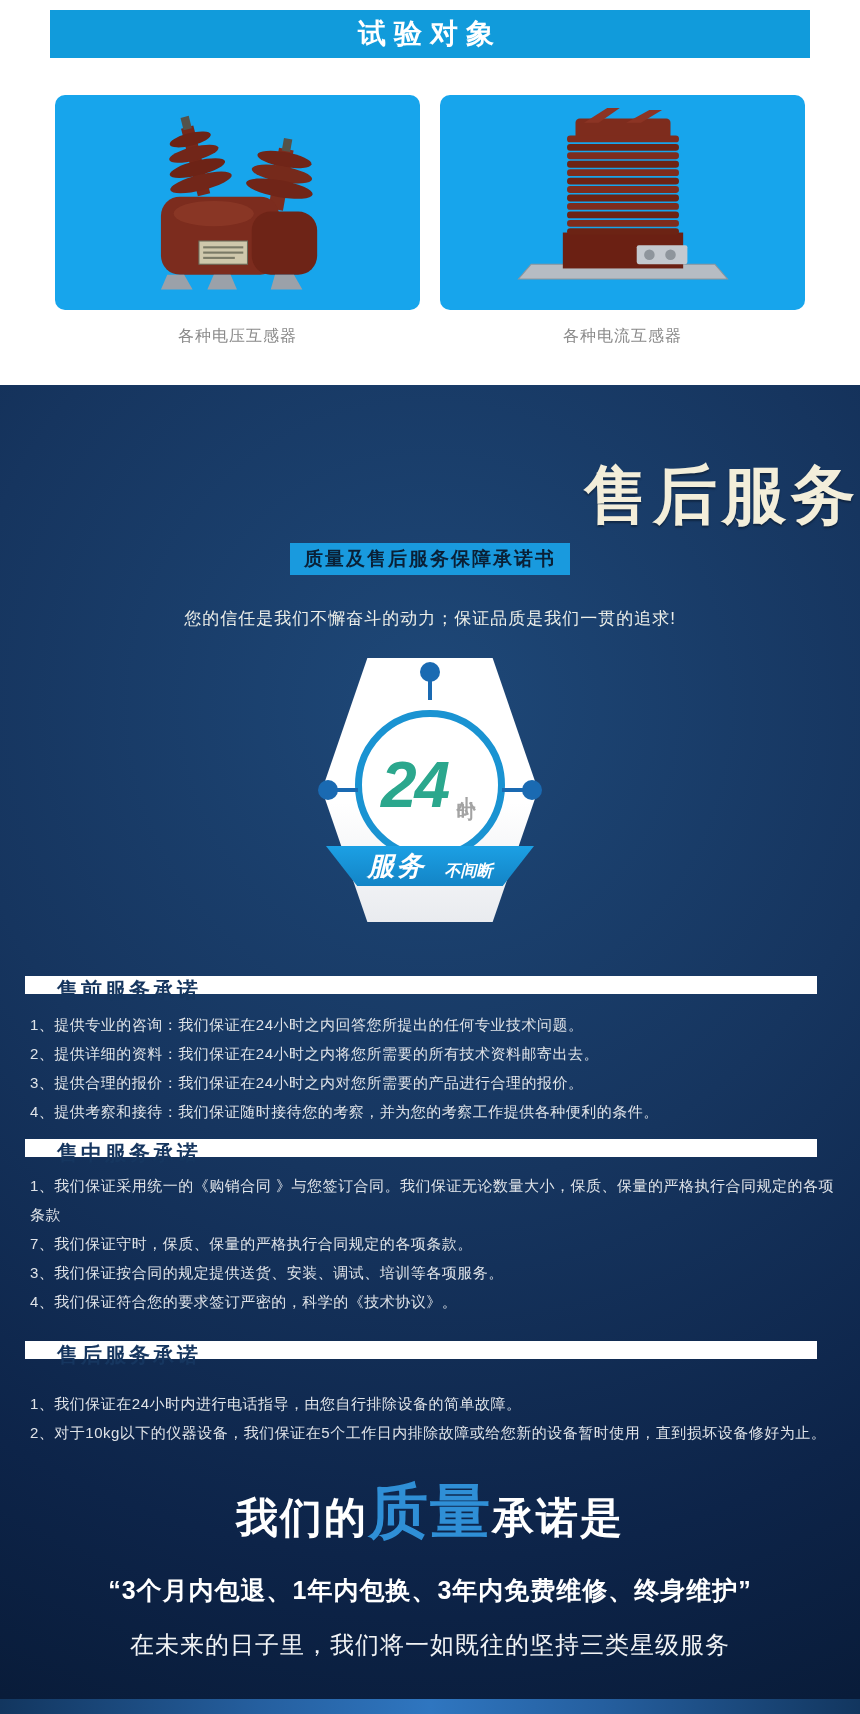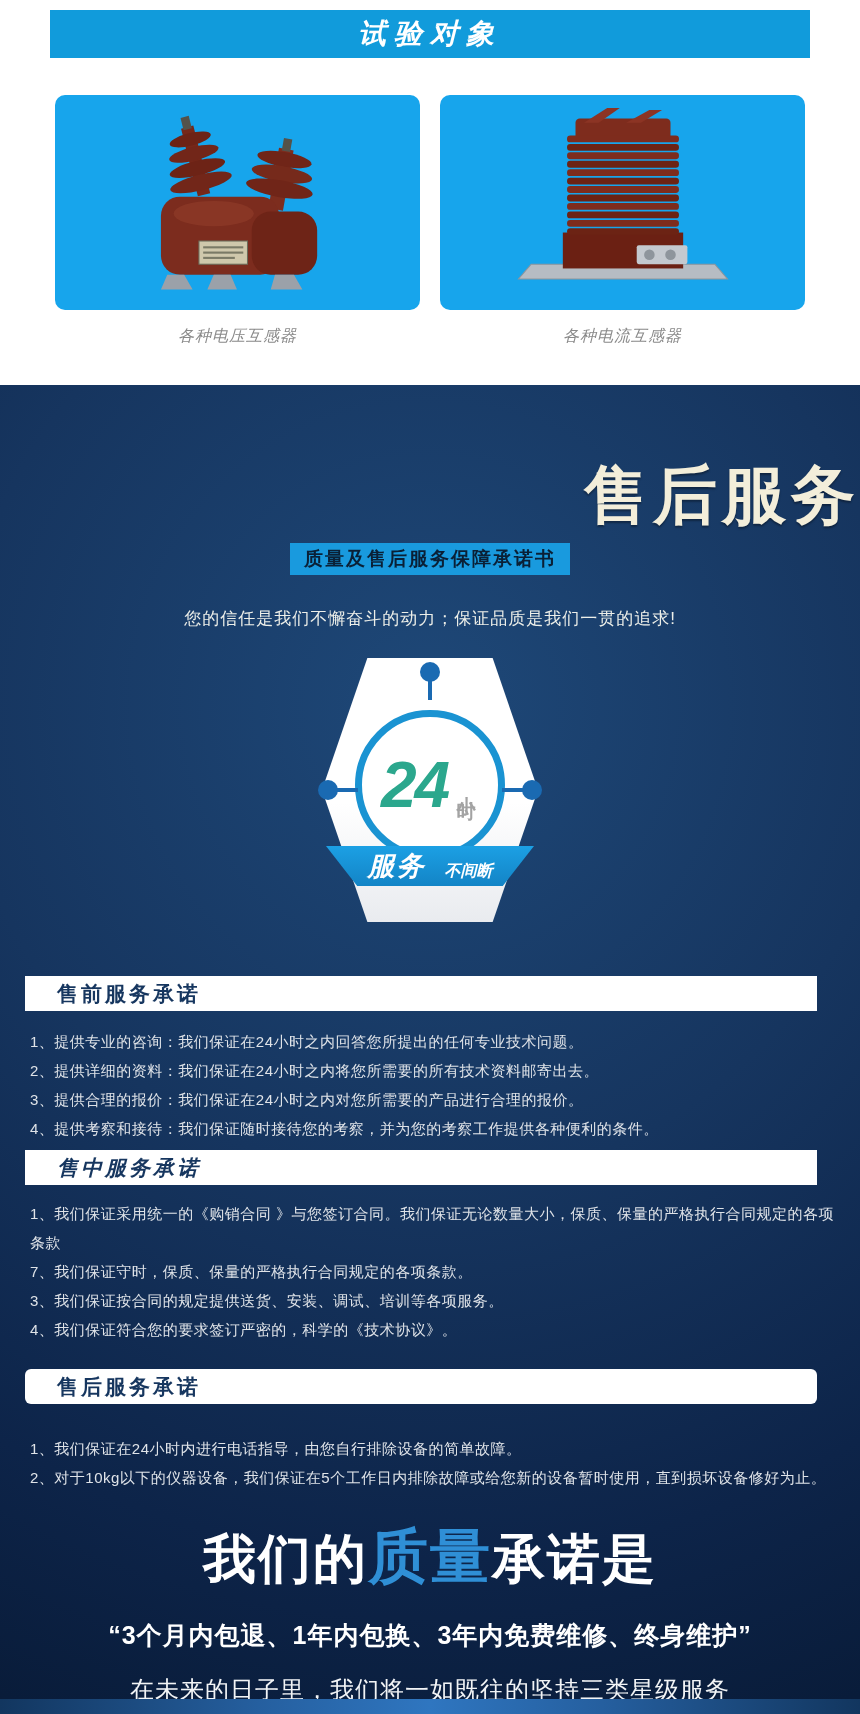--- a/index.html
+++ b/index.html
@@ -3,21 +3,21 @@
 <meta charset="utf-8">
 <style>
   html,body { margin:0; padding:0; }
   body {
     width:860px; height:1714px;
     font-family:"Liberation Sans", sans-serif;
     background:#ffffff;
     overflow:hidden;
   }
   
-  .test-section { height:375px; background:#ffffff;font-style:italic; }
+  .test-section { height:375px; background:#ffffff; }
   .test-header {
     margin:10px 50px 0; height:48px;
     background:#119bdb; color:#fff;
     display:flex; align-items:center; justify-content:center;
   }
   .test-header span { font-size:28px; font-weight:bold; letter-spacing:8px; }
   .cards { display:flex; gap:20px; margin:37px 55px 16px; }
   .card { flex:1; margin:0; }
   .card-img {
     height:215px; background:#17a5ec; border-radius:10px;
@@ -77,36 +77,36 @@
     width:208px; height:40px; z-index:4;
     background:linear-gradient(#1ca0e4, #1384c6);
     clip-path:polygon(0% 0%, 100% 0%, 85% 100%, 15% 100%);
     display:flex; align-items:center; justify-content:center; gap:19px;
   }
   .ribbon-main { color:#fff; font-weight:900; font-style:italic; font-size:27px; letter-spacing:2px; }
   .ribbon-sub  { color:#fff; font-weight:bold; font-style:italic; font-size:16px; margin-top:10px; }
 
   
   .group-banner {
-    margin-left:25px; width:792px; height:35px; background:#ffffff;
-    display:flex; align-items:center; box-sizing:border-box; padding-left:32px;
+    margin-left:25px; width:792px; height:18px; background:#ffffff;
+    display:flex; align-items:flex-start; box-sizing:border-box; padding-left:32px;
   }
   .group-banner span { color:#16365f; font-size:21px; font-weight:bold; letter-spacing:3px; }
   .group-items { list-style:none; margin:0; padding:0 18px 0 30px; }
   .group-items li { color:#dfe3e8; font-size:15px; line-height:29px; letter-spacing:0.5px; }
   .g0 .group-banner { margin-top:54px; }
   .g0 .group-items  { margin-top:16px; }
-  .g1 .group-banner { margin-top:7px;font-style:italic; }
+  .g1 .group-banner { margin-top:13px; }
   .g1 .group-items  { margin-top:14px; }
-  .g2 .group-banner { margin-top:25px;border-radius:6px; }
+  .g2 .group-banner { margin-top:25px; }
   .g2 .group-items  { margin-top:30px; }
 
   
   .quality-title { margin-top:34px; text-align:center; line-height:62px; }
-  .q-pre, .q-suf { color:#ffffff; font-size:53px; font-weight:900; letter-spacing:2px;text-align:center; }
+  .q-pre, .q-suf { color:#ffffff; font-size:42px; font-weight:900; letter-spacing:2px;text-align:center; }
   .q-hl { color:#2f8fd6; font-size:60px; font-weight:900; letter-spacing:2px; }
   .q-quote {
     margin:16px 0 0; text-align:center;
     color:#ffffff; font-size:25px; font-weight:bold; letter-spacing:1px;
   }
   .q-future {
     margin:22px 0 0; text-align:center;
     color:#f2f4f6; font-size:24px; letter-spacing:1px;
   }
   .bottom-band {

